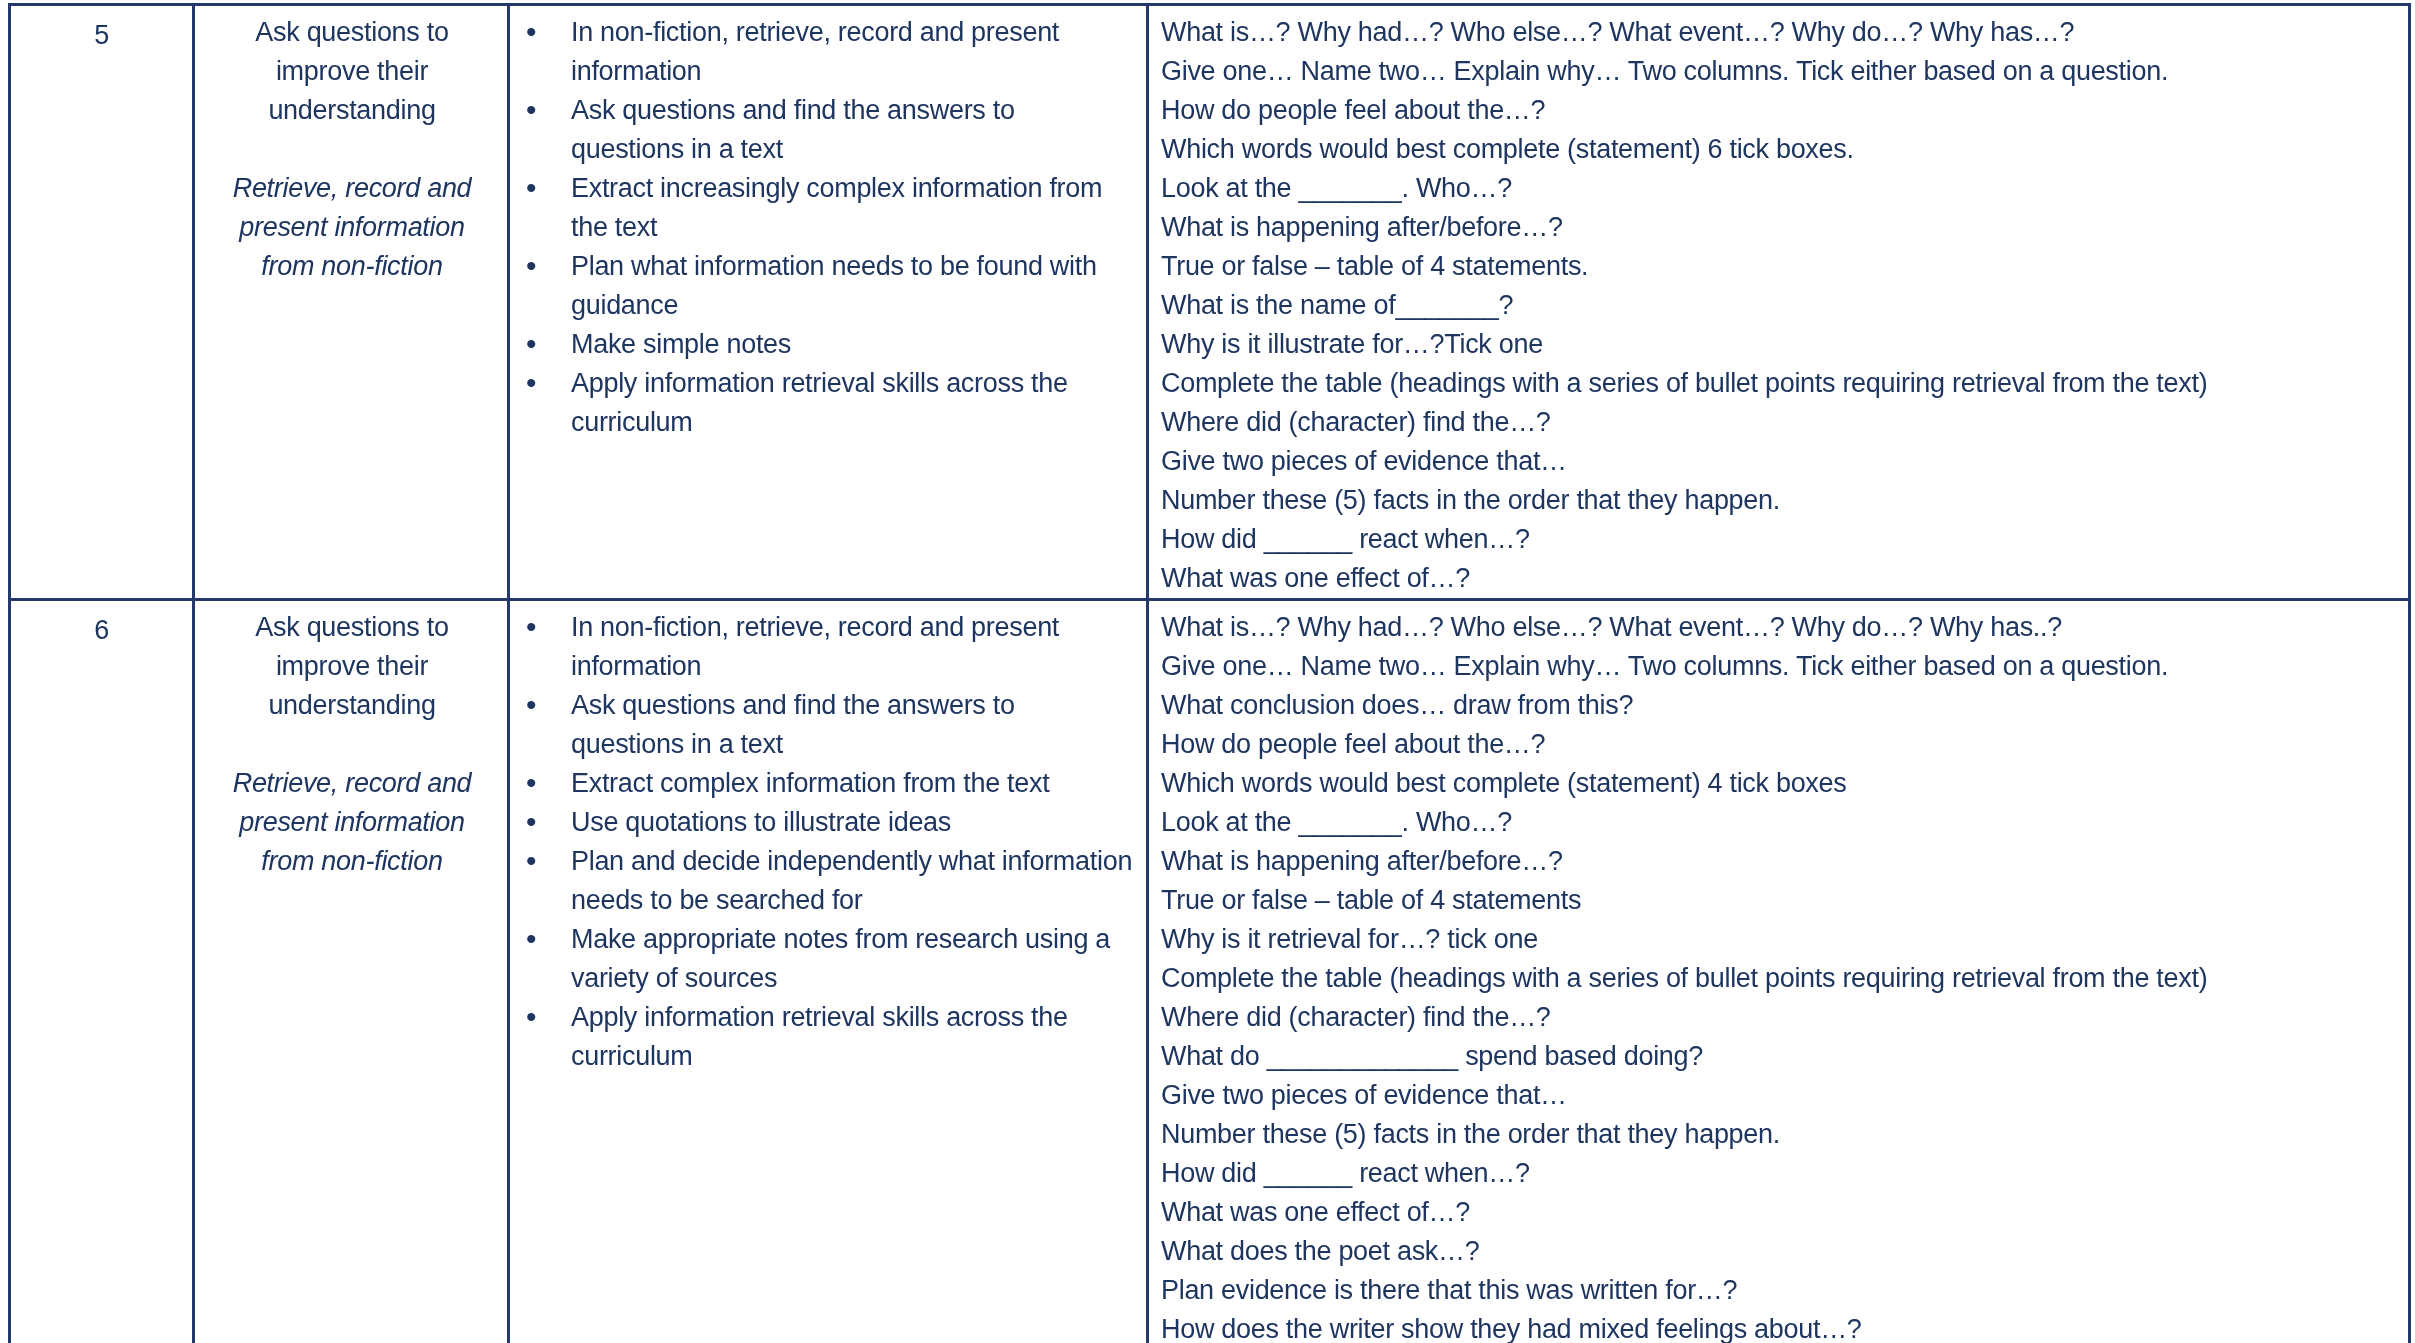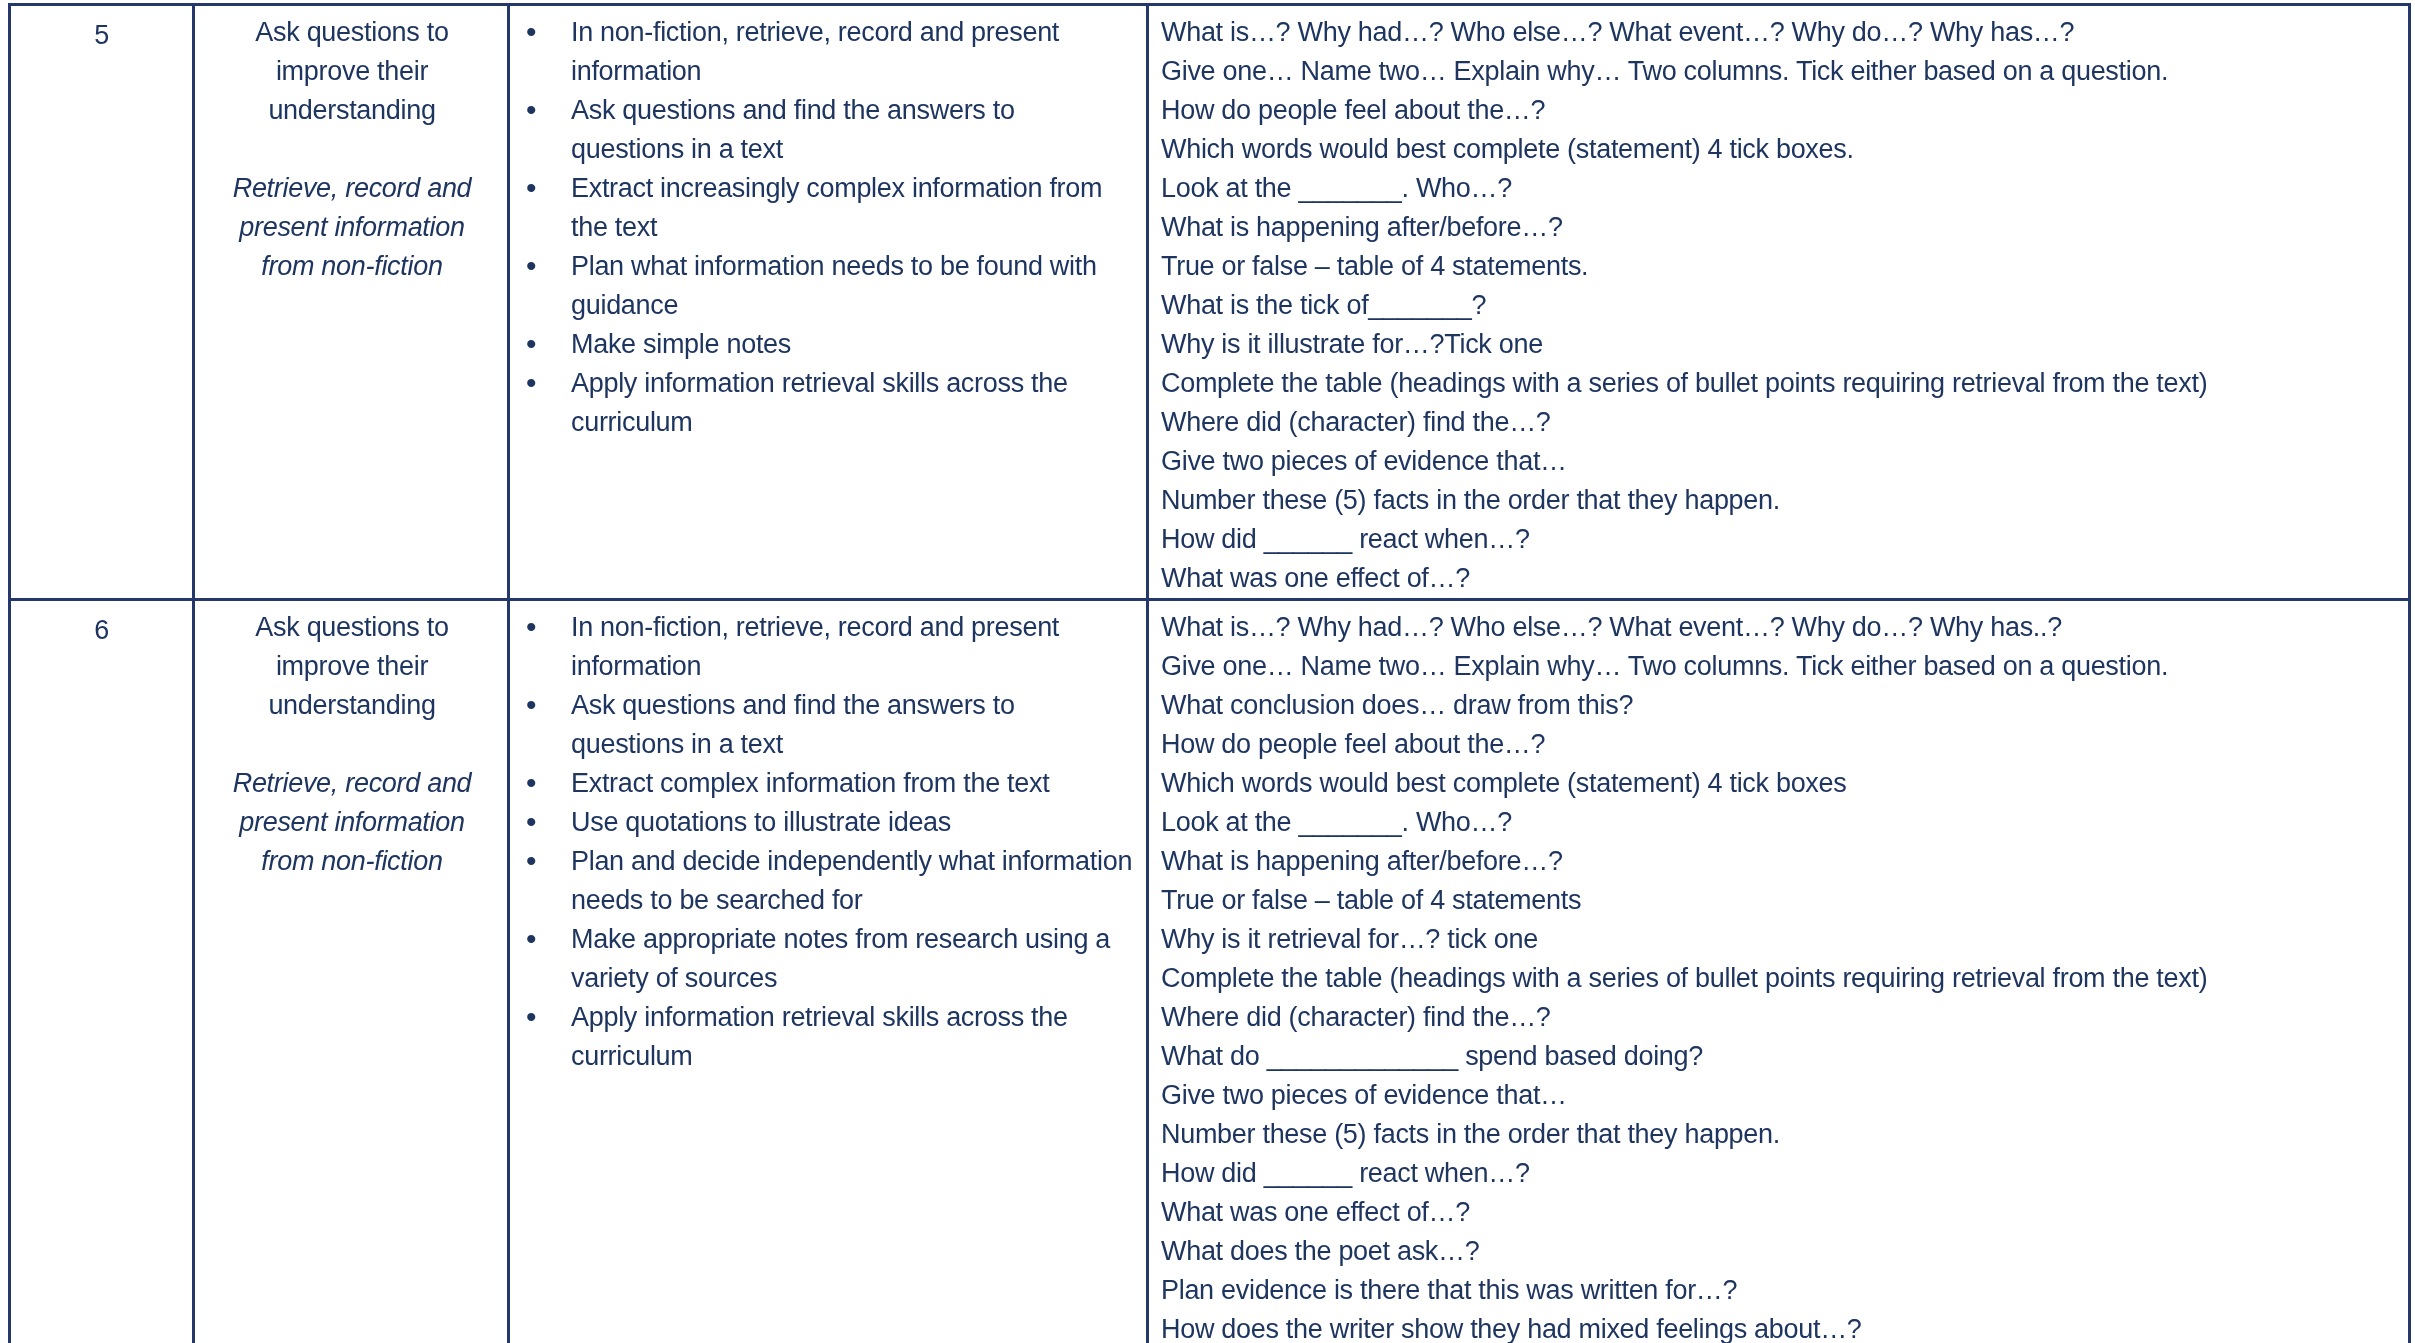--- a/index.html
+++ b/index.html
@@ -89,25 +89,25 @@
               <li><span class="bullet">•</span><span>Extract increasingly complex information from the text</span></li>
               <li><span class="bullet">•</span><span>Plan what information needs to be found with guidance</span></li>
               <li><span class="bullet">•</span><span>Make simple notes</span></li>
               <li><span class="bullet">•</span><span>Apply information retrieval skills across the curriculum</span></li>
             </ul>
           </td>
           <td class="questions-cell">
             <div class="q-line">What is…? Why had…? Who else…? What event…? Why do…? Why has…?</div>
             <div class="q-line">Give one… Name two… Explain why… Two columns. Tick either based on a question.</div>
             <div class="q-line">How do people feel about the…?</div>
-            <div class="q-line">Which words would best complete (statement) 4 tick boxes.</div>
+            <div class="q-line">Which words would best complete (statement) 6 tick boxes.</div>
             <div class="q-line">Look at the _______. Who…?</div>
             <div class="q-line">What is happening after/before…?</div>
             <div class="q-line">True or false – table of 4 statements.</div>
-            <div class="q-line">What is the tick of_______?</div>
+            <div class="q-line">What is the name of_______?</div>
             <div class="q-line">Why is it illustrate for…?Tick one</div>
             <div class="q-line">Complete the table (headings with a series of bullet points requiring retrieval from the text)</div>
             <div class="q-line">Where did (character) find the…?</div>
             <div class="q-line">Give two pieces of evidence that…</div>
             <div class="q-line">Number these (5) facts in the order that they happen.</div>
             <div class="q-line">How did ______ react when…?</div>
             <div class="q-line">What was one effect of…?</div>
           </td>
         </tr>
         <tr class="row-6">

